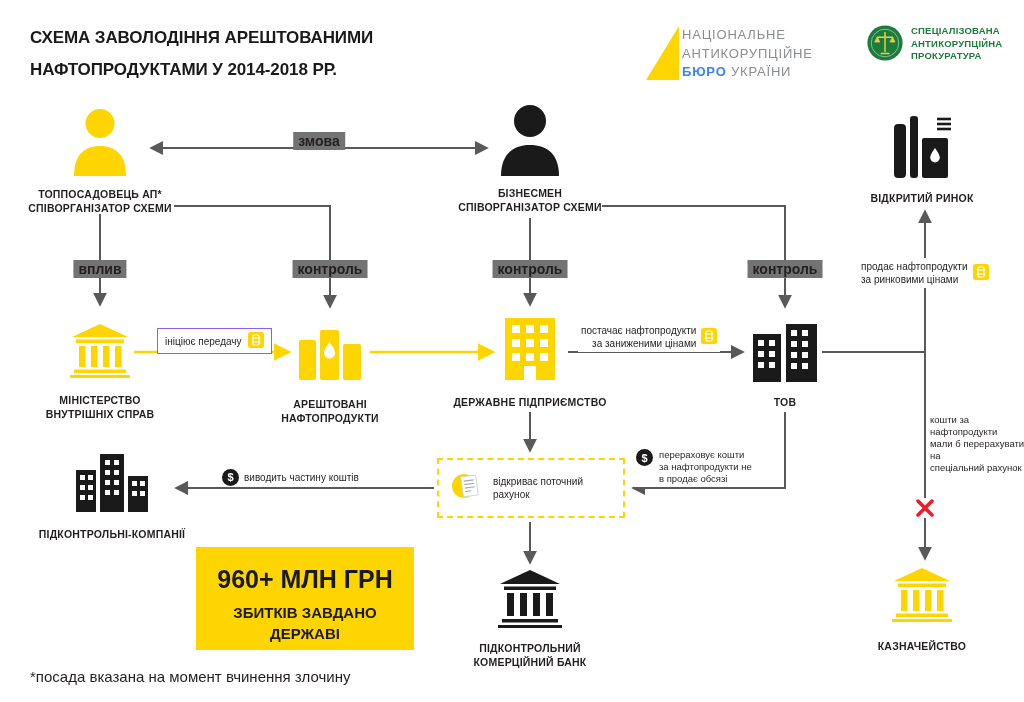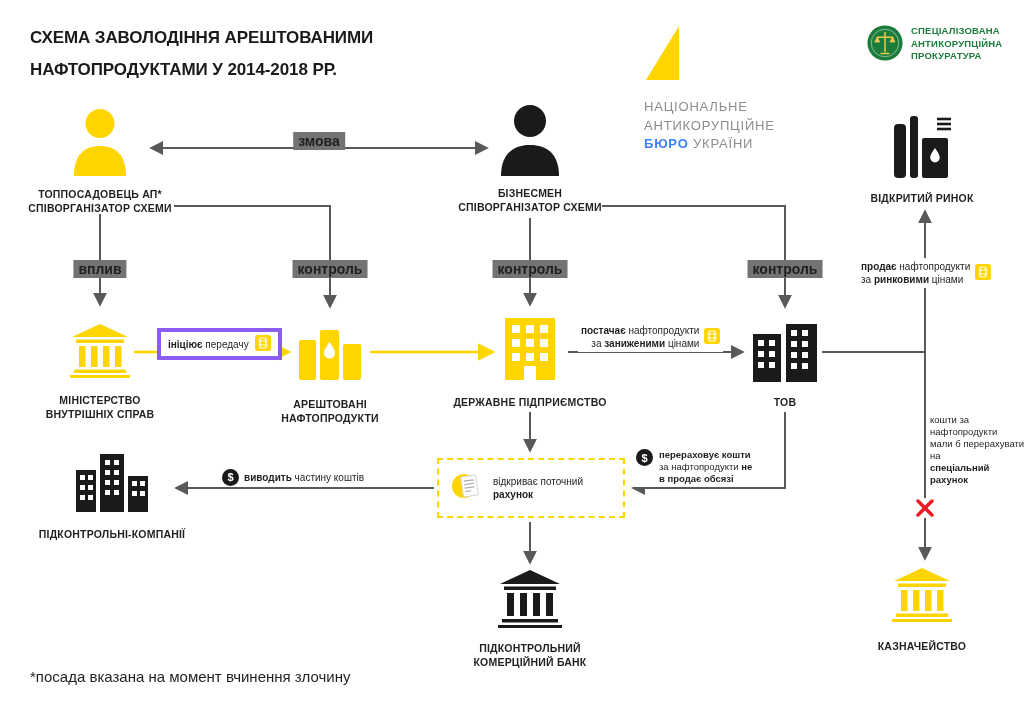--- a/index.html
+++ b/index.html
@@ -4,37 +4,37 @@
 <style>
   * { margin:0; padding:0; box-sizing:border-box; }
   html,body { background:#ffffff; }
   body { font-family:"Liberation Sans", sans-serif; color:#231f20; }
   .canvas { position:relative; width:1024px; height:702px; background:#fff; overflow:hidden; }
   .wires { position:absolute; left:0; top:0; z-index:1; }
 
   .title { position:absolute; left:30px; top:22px; font-size:17px; font-weight:700; line-height:32px; letter-spacing:-0.1px; color:#1a1a1a; z-index:2;}
 
   
-  .nabu { position:absolute; left:644px; top:24px; display:flex; gap:10px; z-index:2;flex-direction:column;}
+  .nabu { position:absolute; left:644px; top:24px; display:flex; z-index:2;}
   .nabu-text { padding-top:2px; }
   .nabu-l { font-size:13px; letter-spacing:0.8px; color:#8a8d8f; line-height:18.5px; }
   .nabu-b { font-weight:700; color:#3b82f6; }
   .sap { position:absolute; left:866px; top:24px; display:flex; gap:7px; z-index:2;}
   .sap-text { padding-top:1px; font-size:9.5px; font-weight:700; color:#1c7c3c; line-height:12.5px; letter-spacing:0.2px;}
 
   
   .node { position:absolute; display:flex; flex-direction:column; align-items:center; text-align:center; z-index:2; }
   .nlbl { font-weight:700; font-size:10.5px; line-height:13.5px; color:#231f20; letter-spacing:0.2px; }
 
   
   .ctrl { position:absolute; transform:translateX(-50%); font-weight:700; font-size:14px; background:#737373; padding:1px 5px; z-index:2; }
   .flowlbl { position:absolute; font-size:10px; line-height:13px; background:#fff; z-index:2; }
   .flowrow { display:flex; align-items:center; gap:5px; }
-  .b { font-weight:700; }
-  .initbox { position:absolute; display:flex; align-items:center; gap:6px; background:#fff; border:4px solid #8b5cf6; padding:3px 7px; font-size:10px; z-index:2; }
+  .b { font-weight:400; }
+  .initbox { position:absolute; display:flex; align-items:center; gap:6px; background:#fff; border:1px solid #8b5cf6; padding:3px 7px; font-size:10px; z-index:2; }
   .small9 { font-size:9.5px; line-height:12px; }
   .scircle { width:17px; height:17px; min-width:17px; border-radius:50%; background:#1a1a1a; color:#fff; font-weight:700; font-size:11px; display:flex; align-items:center; justify-content:center; }
   .srow { display:flex; align-items:flex-start; gap:6px; }
 
   .dashed-box { position:absolute; left:437px; top:458px; width:188px; height:60px; border:2px dashed #FFD500; background:#fff; display:flex; align-items:center; gap:8px; padding:0 10px; z-index:2; }
   .acc-text { font-size:10px; line-height:13px; }
 
   .loss-box { position:absolute; left:196px; top:547px; width:218px; height:103px; background:#FFD500; text-align:center; padding-top:18px; z-index:2; }
   .loss-amount { font-size:25px; font-weight:700; color:#1a1a1a; }
   .loss-sub { font-size:15px; font-weight:700; color:#1a1a1a; line-height:21px; margin-top:8px; }
@@ -414,16 +414,23 @@
           </g>
         </g>
       </svg>
     </span>
     <div class="acc-text">
       <div>відкриває поточний</div>
       <div class="b">рахунок</div>
     </div>
   </div>
 
+  <div class="loss-box">
+    <div class="loss-amount">960+ МЛН ГРН</div>
+    <div class="loss-sub">
+      <div>ЗБИТКІВ ЗАВДАНО</div>
+      <div>ДЕРЖАВІ</div>
+    </div>
+  </div>
 
   <div class="footnote">*посада вказана на момент вчинення злочину</div>
 
 </div>
 
 </body></html>

